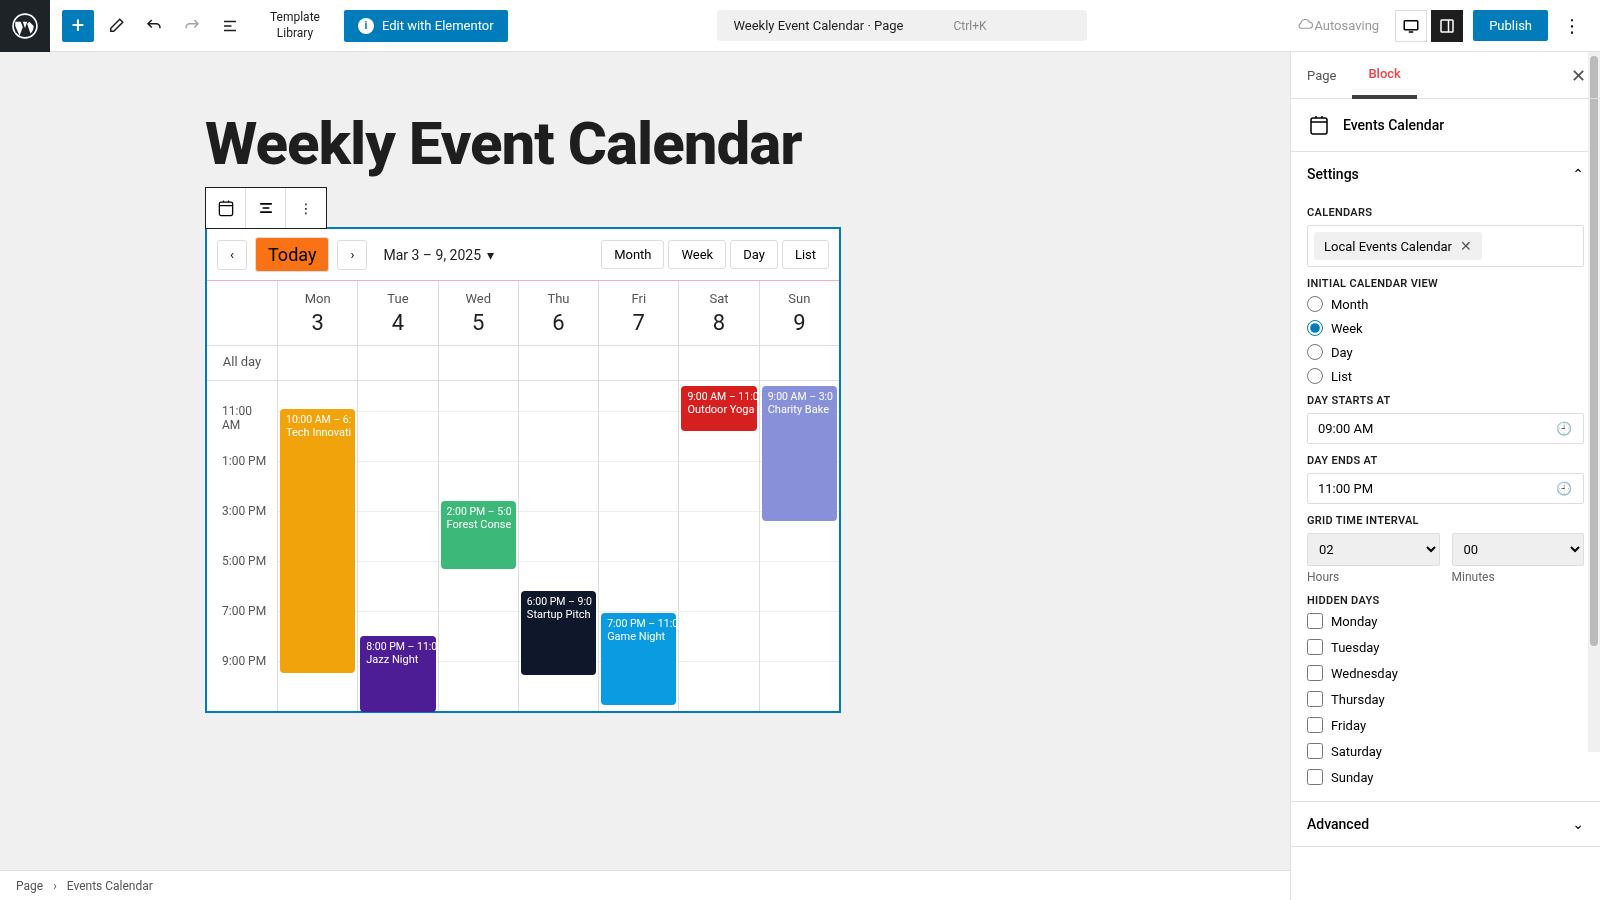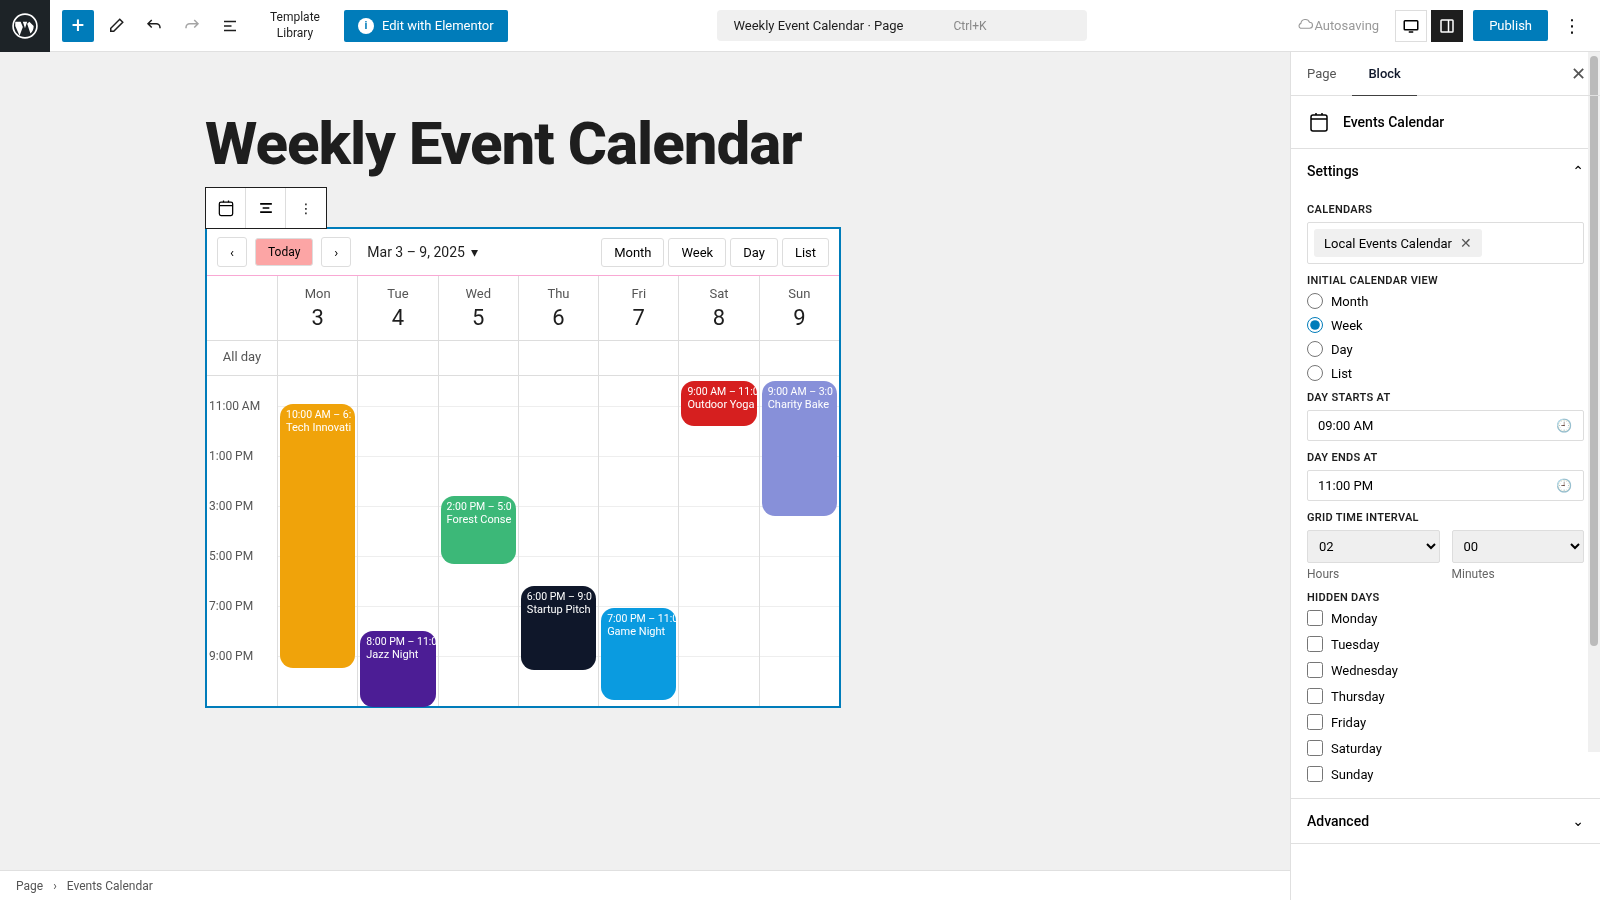--- a/index.html
+++ b/index.html
@@ -27,52 +27,52 @@
 .editor-content { width: 1000px; margin: 0 auto; padding-top: 60px; padding-left: 60px; }
 .page-title { font-size: 60px; font-weight: 800; line-height: 1.05; color: #1e1e1e; margin-bottom: 12px; letter-spacing: -1px; }
 
 .block-toolbar { display: inline-flex; border: 1px solid #1e1e1e; background: #fff; }
 .block-toolbar button { width: 40px; height: 40px; border: none; background: #fff; border-right: 1px solid #ddd; display: flex; align-items: center; justify-content: center; cursor: pointer; }
 .block-toolbar button:last-child { border-right: none; }
 
 .calendar-wrap { border: 2px solid #007cba; margin-top: -2px; background: #fff; width: 636px; }
 .cal-header { display: flex; align-items: center; padding: 8px 10px; gap: 8px; }
 .nav-btn { width: 30px; height: 30px; border: 1px solid #ddd; background: #fff; border-radius: 3px; cursor: pointer; display: flex; align-items: center; justify-content: center; }
-.today-btn { padding: 6px 12px; border: 1px solid #ddd; background: #fca5a5; border-radius: 3px; cursor: pointer; font-size: 12px; }
+.today-btn { padding: 6px 12px; border: 1px solid #ddd; background: #f97316; border-radius: 3px; cursor: pointer; font-size: 18px; }
 .date-range { font-size: 14px; color: #1e1e1e; margin-left: 8px; display: flex; align-items: center; gap: 6px; cursor: pointer; }
 .view-switcher { margin-left: auto; display: flex; gap: 4px; }
 .view-switcher button { padding: 6px 12px; border: 1px solid #ddd; background: #fff; border-radius: 3px; cursor: pointer; font-size: 13px; }
 
 .cal-grid { position: relative; }
 .cal-days-header { display: flex; border-top: 1px solid #f9a8d4; border-bottom: 1px solid #ddd; }
 .time-col-header { width: 70px; }
 .day-header { flex: 1; text-align: center; padding: 10px 0; border-left: 1px solid #ddd; }
 .day-header .dow { font-size: 13px; color: #555; }
 .day-header .dnum { font-size: 22px; color: #1e1e1e; margin-top: 4px; }
 
 .allday-row { display: flex; border-bottom: 1px solid #ddd; }
 .allday-label { width: 70px; padding: 8px; font-size: 13px; color: #555; text-align: center; }
 .allday-cell { flex: 1; border-left: 1px solid #ddd; height: 34px; }
 
 .time-grid { display: flex; position: relative; }
 .time-labels { width: 70px; }
-.time-label { height: 50px; font-size: 12px; color: #555; padding-right: 6px; text-align: left; padding-left: 2px; position: relative; top: -7px; }
+.time-label { height: 50px; font-size: 12px; color: #555; padding-right: 6px; text-align: left; padding-left: 15px; position: relative; top: -7px; }
 .time-label:first-child { height: 30px; top: 0; }
 .day-cols { flex: 1; display: flex; position: relative; }
 .day-col { flex: 1; border-left: 1px solid #ddd; position: relative; }
 .hour-line { position: absolute; left: 0; right: 0; border-top: 1px solid #eee; }
 
-.event { position: absolute; left: 2px; right: 2px; padding: 4px 6px; font-size: 11px; color: #fff; overflow: hidden; border-radius: 13px; }
+.event { position: absolute; left: 2px; right: 2px; padding: 4px 6px; font-size: 11px; color: #fff; overflow: hidden; border-radius: 4px; }
 .event .ev-time { font-size: 10.5px; white-space: nowrap; }
 .event .ev-title { white-space: nowrap; }
 
 .sidebar { width: 310px; background: #fff; border-left: 1px solid #e0e0e0; display: flex; flex-direction: column; }
 .sidebar-tabs { display: flex; border-bottom: 1px solid #e0e0e0; align-items: center; position: relative; }
 .sidebar-tab { padding: 14px 16px; font-size: 13px; cursor: pointer; color: #555; }
-.sidebar-tab.active { color: #0f172a; border-bottom: 1px solid #404040; margin-bottom: -1px; font-weight: 500; }
+.sidebar-tab.active { color: #ef4444; border-bottom: 4px solid #404040; margin-bottom: -1px; font-weight: 500; }
 .close-sidebar { margin-left: auto; padding: 10px 14px; cursor: pointer; font-size: 18px; color: #555; }
 
 .block-info { display: flex; align-items: center; gap: 12px; padding: 14px 16px; border-bottom: 1px solid #e0e0e0; }
 .block-info-icon { width: 24px; height: 24px; }
 .block-info-name { font-size: 14px; font-weight: 500; }
 
 .panel-section { border-bottom: 1px solid #e0e0e0; }
 .panel-header { display: flex; justify-content: space-between; align-items: center; padding: 14px 16px; cursor: pointer; font-size: 14px; font-weight: 500; }
 .panel-body { padding: 0 16px 16px; }
 

